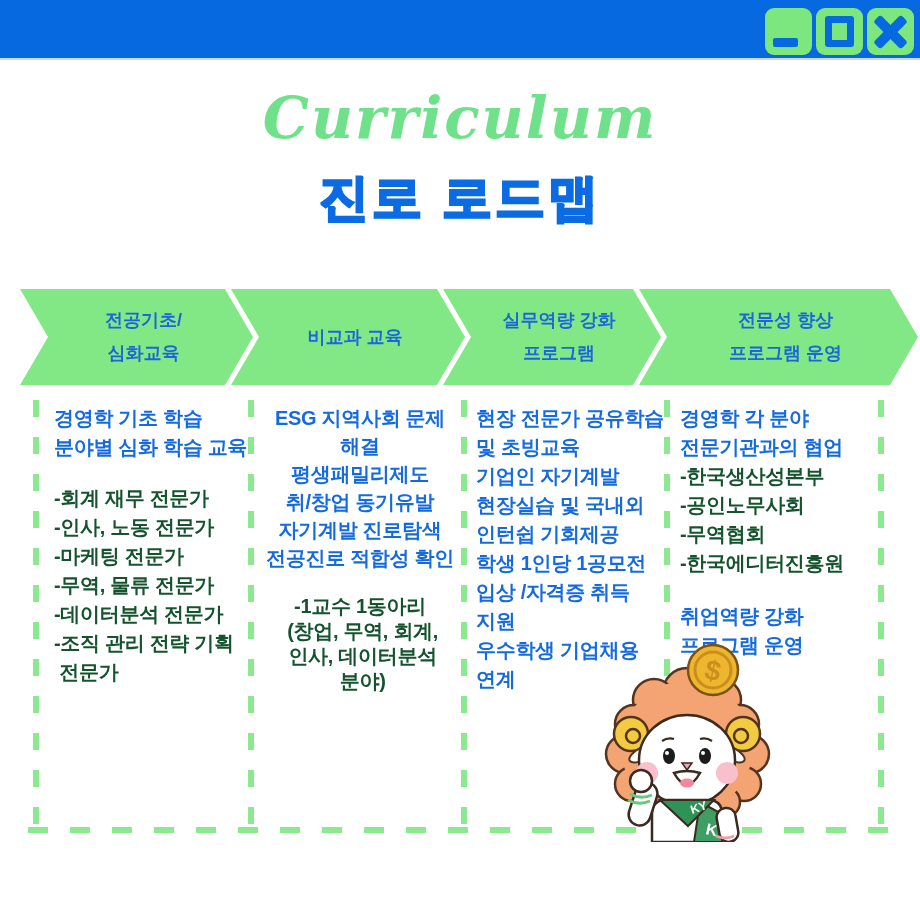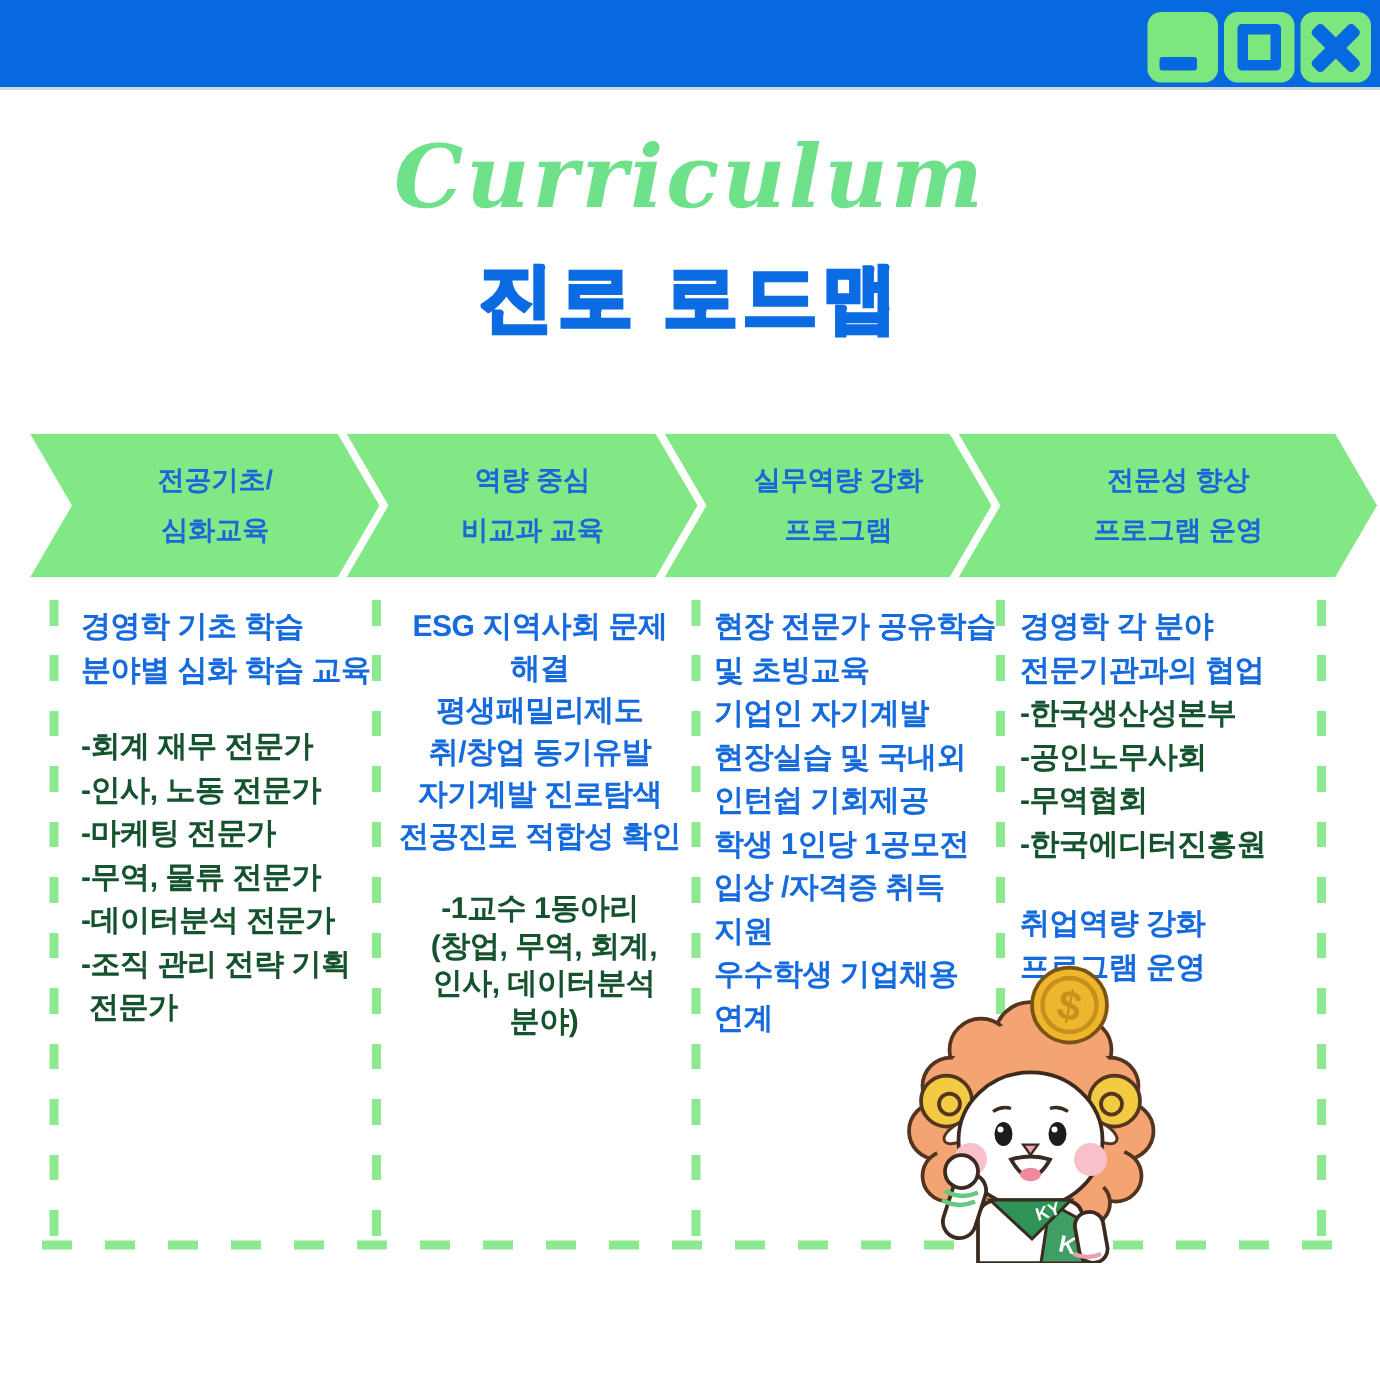--- a/index.html
+++ b/index.html
@@ -75,21 +75,20 @@
 
   <div class="script-title">Curriculum</div>
   <div class="main-title">진로 로드맵</div>
 
   <div class="stages">
     <div class="stage s1">
         <div class="line">전공기초/</div>
         <div class="line">심화교육</div>
       </div>
     <div class="stage s2">
-        <div class="line">역량 중심</div>
         <div class="line">비교과 교육</div>
       </div>
     <div class="stage s3">
         <div class="line">실무역량 강화</div>
         <div class="line">프로그램</div>
       </div>
     <div class="stage s4">
         <div class="line">전문성 향상</div>
         <div class="line">프로그램 운영</div>
       </div>

